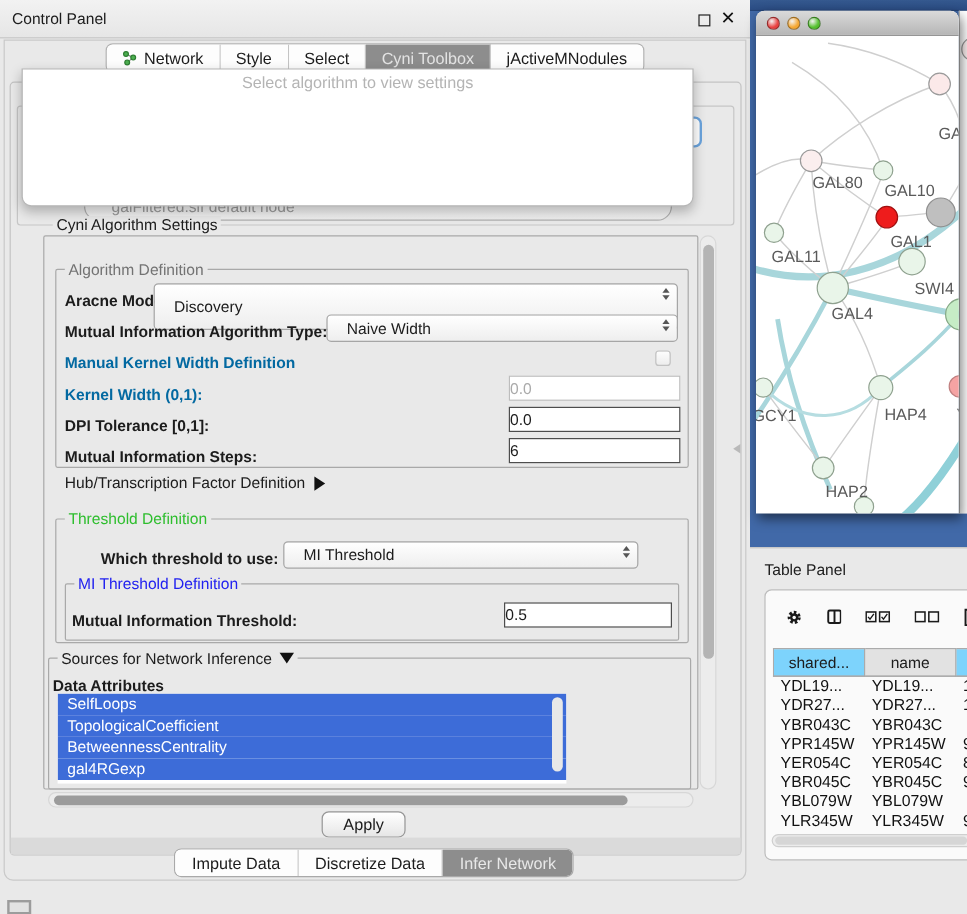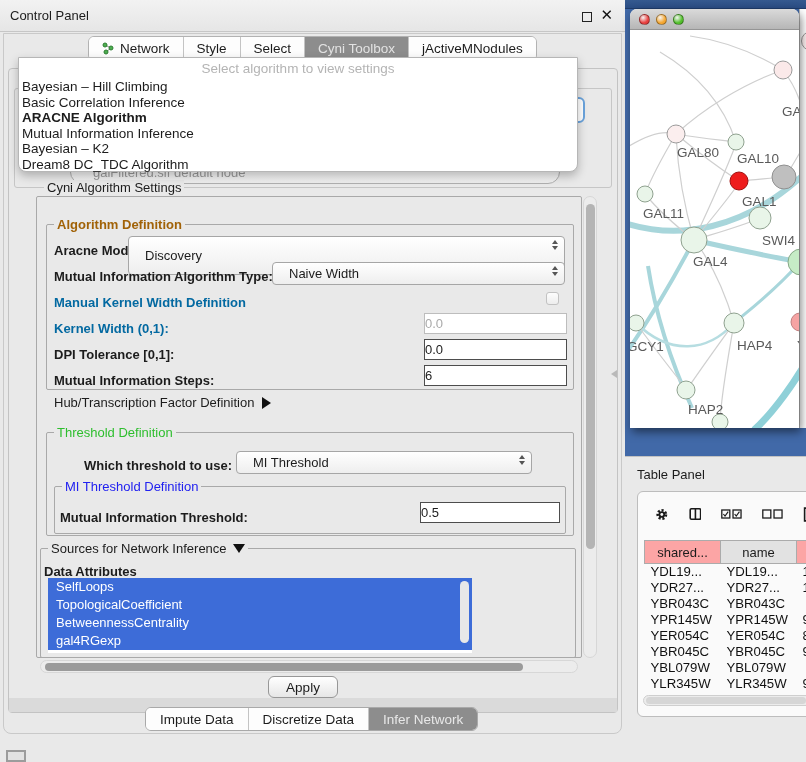--- a/index.html
+++ b/index.html
@@ -86,21 +86,21 @@
   #net-canvas { position:absolute; left:0; top:21px; }
 
   
   #table-panel { position:absolute; left:625px; top:456px; width:181px; height:306px; background:#e9e9e9; border-top:1px solid #c2c2c2; }
   #tp-title { position:absolute; left:12px; top:10px; font-size:13px; }
   #tp-container { position:absolute; left:12px; top:34px; width:180px; height:226px; border:1px solid #bdbdbd; border-radius:6px; background:#fafafa; overflow:hidden; }
   #tp-toolbar { position:absolute; left:0; top:0; width:100%; height:44px; display:flex; align-items:center; gap:20px; padding-left:17px; }
   #tp-table { position:absolute; left:6px; top:48px; width:200px; height:150px; overflow:hidden; font-size:13px; }
   table { border-collapse:collapse; }
   th { border:1px solid #ababab; background:#e2e2e2; font-weight:normal; font-size:13px; height:23px; }
-  th.selcol { background:#fca5a5;text-align:center; }
+  th.selcol { background:#7dd3fc;text-align:center; }
   td { height:16px; padding:0 0 0 6px; color:#111; font-size:13.2px; white-space:nowrap; overflow:hidden; }
   #tp-hscroll { position:absolute; left:5px; top:203px; width:190px; height:11px; background:#ececec; border:1px solid #cfcfcf; border-radius:6px; }
   #tp-hthumb { position:absolute; left:2px; top:1px; width:160px; height:7px; background:#d6d6d6; border-radius:4px; }
 
   .net-tab-icon { width:13px; height:13px; }
 </style>
 </head>
 <body>
 
 <div id="control-panel">
@@ -136,35 +136,27 @@
       </div>
     </div>
 
   <div id="outer-panel"></div>
   <div id="hidden-group"></div>
   <div id="hidden-combo-focus"></div>
   <div id="hidden-combo">galFiltered.sif default node</div>
 
   <div id="algo-popup">
     <div id="algo-placeholder">Select algorithm to view settings</div>
-    <div id="algo-items">
-        <div class="algo-item">Bayesian – Hill Climbing</div>
-        <div class="algo-item">Basic Correlation Inference</div>
-        <div class="algo-item bold">ARACNE Algorithm</div>
-        <div class="algo-item">Mutual Information Inference</div>
-        <div class="algo-item">Bayesian – K2</div>
-        <div class="algo-item">Dream8 DC_TDC Algorithm</div>
-      </div>
   </div>
 
   <div class="gbox" style="left:36px; top:196px; width:546px; height:462px;"></div>
   <span class="gbox-label" style="left:44px; top:180px;">Cyni Algorithm Settings</span>
 
   <div class="gbox" style="left:46px; top:224px; width:528px; height:166px;"></div>
-  <span class="gbox-label" style="left:54px; top:217px; color:#a16207;font-weight:bold;">Algorithm Definition</span>
+  <span class="gbox-label" style="left:54px; top:217px; color:#737373;">Algorithm Definition</span>
 
   <span class="lbl" style="left:54px; top:243px;">Aracne Mode:</span>
   <div class="combo" style="left:128px; top:236px; width:437px; height:39px;">
     <span>Discovery</span>
     <span class="spin">
         <i class="up"></i>
         <i class="dn"></i>
       </span>
   </div>
 

